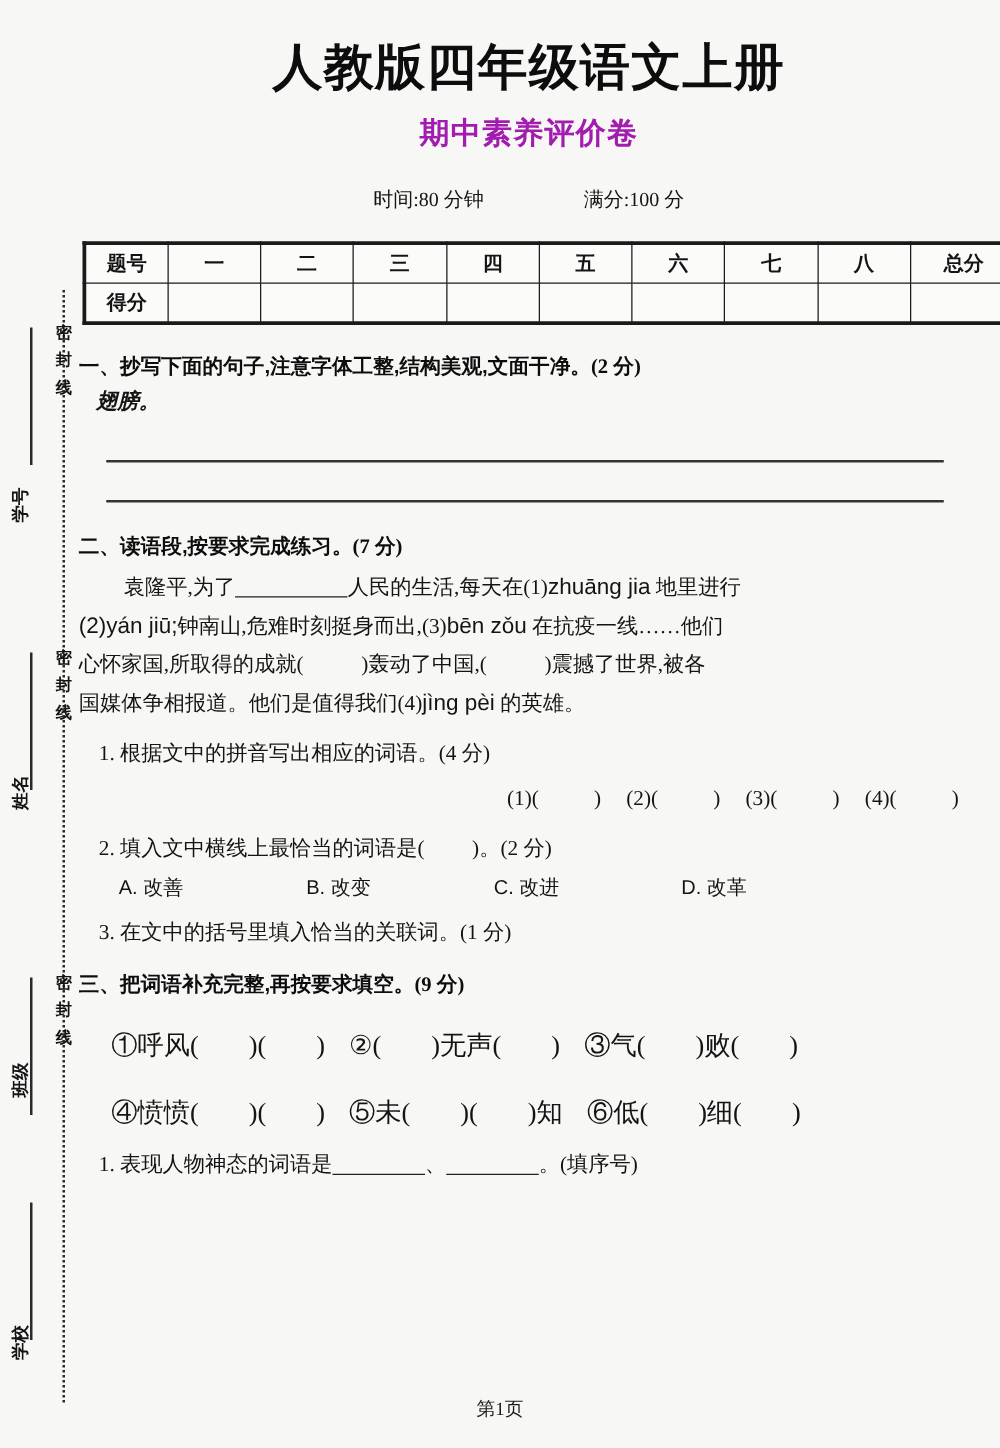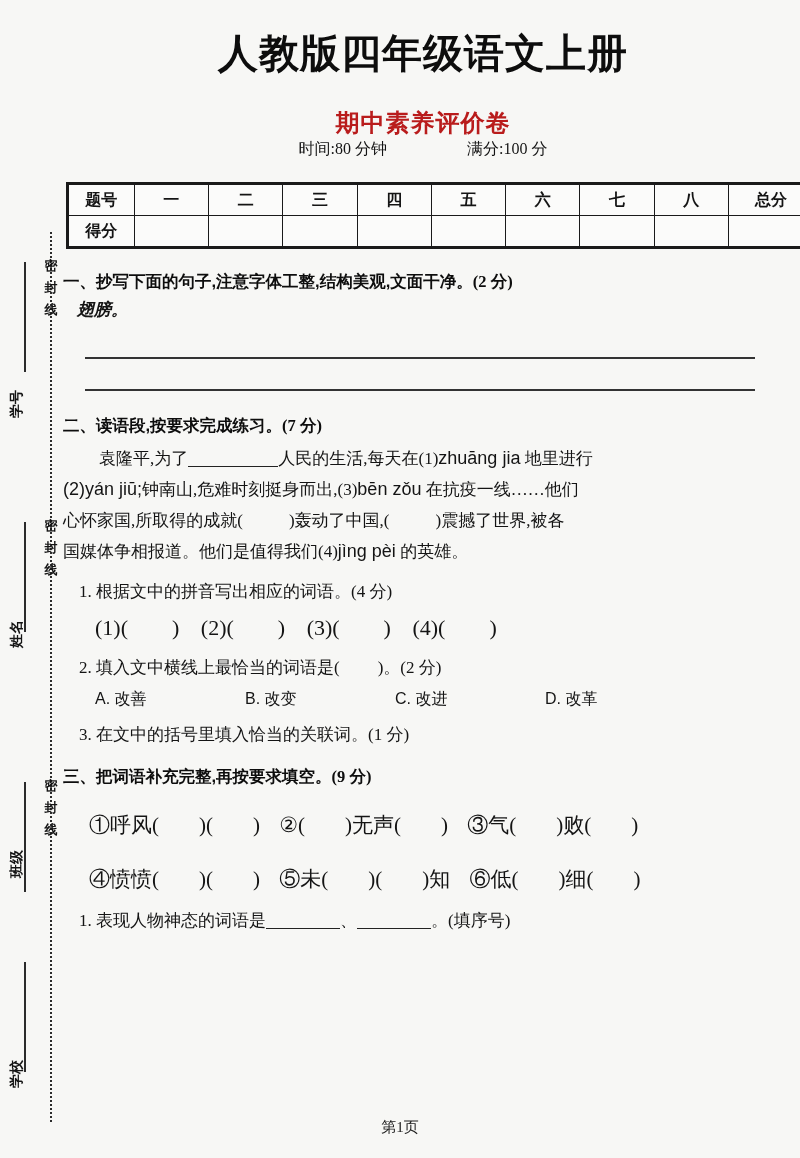--- a/index.html
+++ b/index.html
@@ -78,25 +78,26 @@
     font-size: 40px;
     letter-spacing: 1px;
     margin-top: 26px;
     color: #0d0d0d;
   }
   .title-sub {
     text-align: center;
     font-family: "Liberation Sans", "DejaVu Sans", sans-serif;
     font-weight: bold;
     font-size: 24px;
-    margin-top: 26px;
+    margin-top: 9px;
     letter-spacing: 1px;
-    color: #b91c1c;
+    color: #a21caf;
   }
   .meta-row {
+    margin-top: 28px;
     text-align: center;
     font-size: 16px;
   }
   .meta-row .meta-item { display: inline-block; }
   .meta-row .meta-gap { display: inline-block; width: 72px; }
 
   
   .score-table-wrap {
     margin-top: 22px;
     padding-left: 3px;
@@ -172,25 +173,26 @@
   .paren-gap { display: inline-block; width: 46px; }
 
   .sub-q {
     font-size: 17px;
     line-height: 30px;
     margin-top: 10px;
     padding-left: 16px;
     font-family: "Liberation Serif", "DejaVu Serif", serif;
   }
   .blank-row {
-    font-size: 22px;
+    font-size: 17px;
     line-height: 30px;
     margin-top: 6px;
     padding-left: 32px;
     font-family: "Liberation Serif", "DejaVu Serif", serif;
+    text-align: right;
   }
   .blank-row .cell { display: inline-block; margin-right: 16px; }
   .blank-row .gapsm { display: inline-block; width: 44px; }
 
   .opts {
     font-size: 16px;
     margin-top: 6px;
     padding-left: 32px;
     font-family: Liberation Sans, sans-serif;
   }

